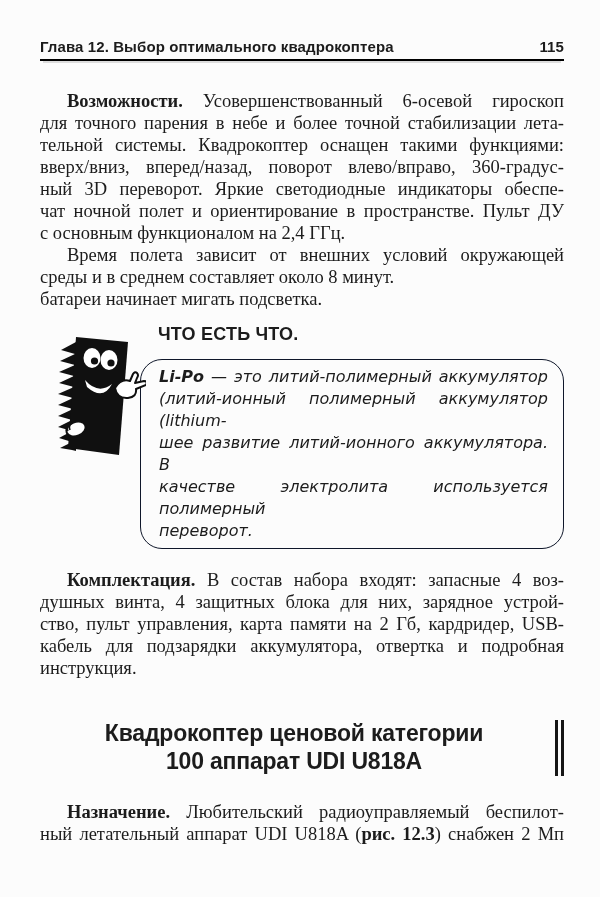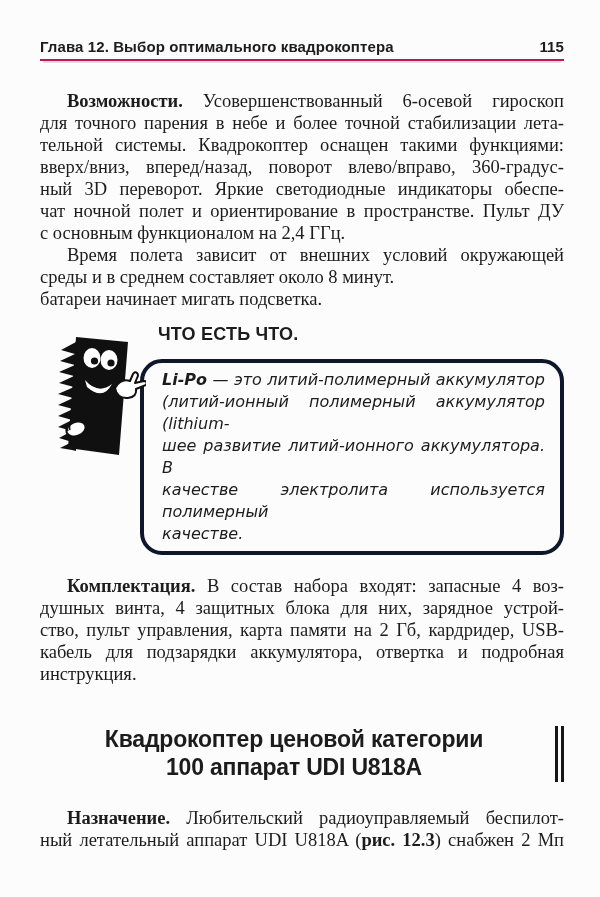--- a/index.html
+++ b/index.html
@@ -10,42 +10,42 @@
     background:#fcfcfc;
     color:#1c1c1c;
     overflow:hidden;
     font-family:"Liberation Serif", serif;
   }
   
   .hdr {
     margin:38px 36px 0 40px;
     display:flex; justify-content:space-between; align-items:flex-end;
     padding-bottom:4px;
-    border-bottom:2px solid #be185d;
+    border-bottom:2px solid #000000;
     box-shadow:0 5px 0 -3px rgba(0,0,0,0.12);
     font-family:"Liberation Sans", sans-serif;
     font-weight:700; font-size:15px; letter-spacing:0.1px;
   }
   
   .content { margin:29px 36px 0 40px; font-size:18.5px; }
   .para .line { line-height:22px; text-align:justify; text-align-last:justify; }
   .para .line.last { text-align-last:left; }
   .para .line.first { text-indent:27px; }
   .b { font-weight:700; }
 
   
   .what-block { position:relative; margin-top:14px; padding-left:100px; }
   .mascot { position:absolute; left:6px; top:2px; width:100px; height:135px; }
   .what-title {
     font-family:"Liberation Sans", sans-serif;
     font-weight:800; font-size:18px; letter-spacing:0.2px;
     margin:6px 0 14px 18px;
   }
   .note-box {
-    border:4px solid #0f172a; border-radius:22px;
+    border:1px solid #0f172a; border-radius:22px;
     padding:6px 15px 6px 18px;
     font-family:"DejaVu Sans", sans-serif;
     font-style:italic; font-size:16px;
   }
   .note-box .line { line-height:22px; text-align:justify; text-align-last:justify; }
   .note-box .line.last { text-align-last:left; }
 
   .para.komplekt { margin-top:20px; }
 
   
@@ -115,21 +115,21 @@
 
         <ellipse cx="30" cy="103" rx="10" ry="7" fill="#ffffff" stroke="#101010" stroke-width="2" transform="rotate(-22 30 103)"></ellipse>
         <path d="M24,99 q-4,2 -2,6 M27,96 q-5,3 -3,8" stroke="#101010" stroke-width="1.5" fill="none"></path>
       </svg>
       <div class="what-title">ЧТО ЕСТЬ ЧТО.</div>
       <div class="note-box">
           <div class="line first"><span class="b">Li-Po</span><span> — это литий-полимерный аккумулятор</span></div>
           <div class="line"><span>(литий-ионный полимерный аккумулятор (lithium-</span></div>
           <div class="line"><span>шее развитие литий-ионного аккумулятора. В</span></div>
           <div class="line"><span>качестве электролита используется полимерный</span></div>
-          <div class="line last"><span>качестве.</span></div>
+          <div class="line last"><span>переворот.</span></div>
         </div>
     </div>
 
     <div class="para komplekt">
         <div class="line first"><span class="b">Комплектация.</span><span> В состав набора входят: запасные 4 воз-</span></div>
         <div class="line"><span>душных винта, 4 защитных блока для них, зарядное устрой-</span></div>
         <div class="line"><span>ство, пульт управления, карта памяти на 2 Гб, кардридер, USB-</span></div>
         <div class="line"><span>кабель для подзарядки аккумулятора, отвертка и подробная</span></div>
         <div class="line last"><span>инструкция.</span></div>
       </div>

